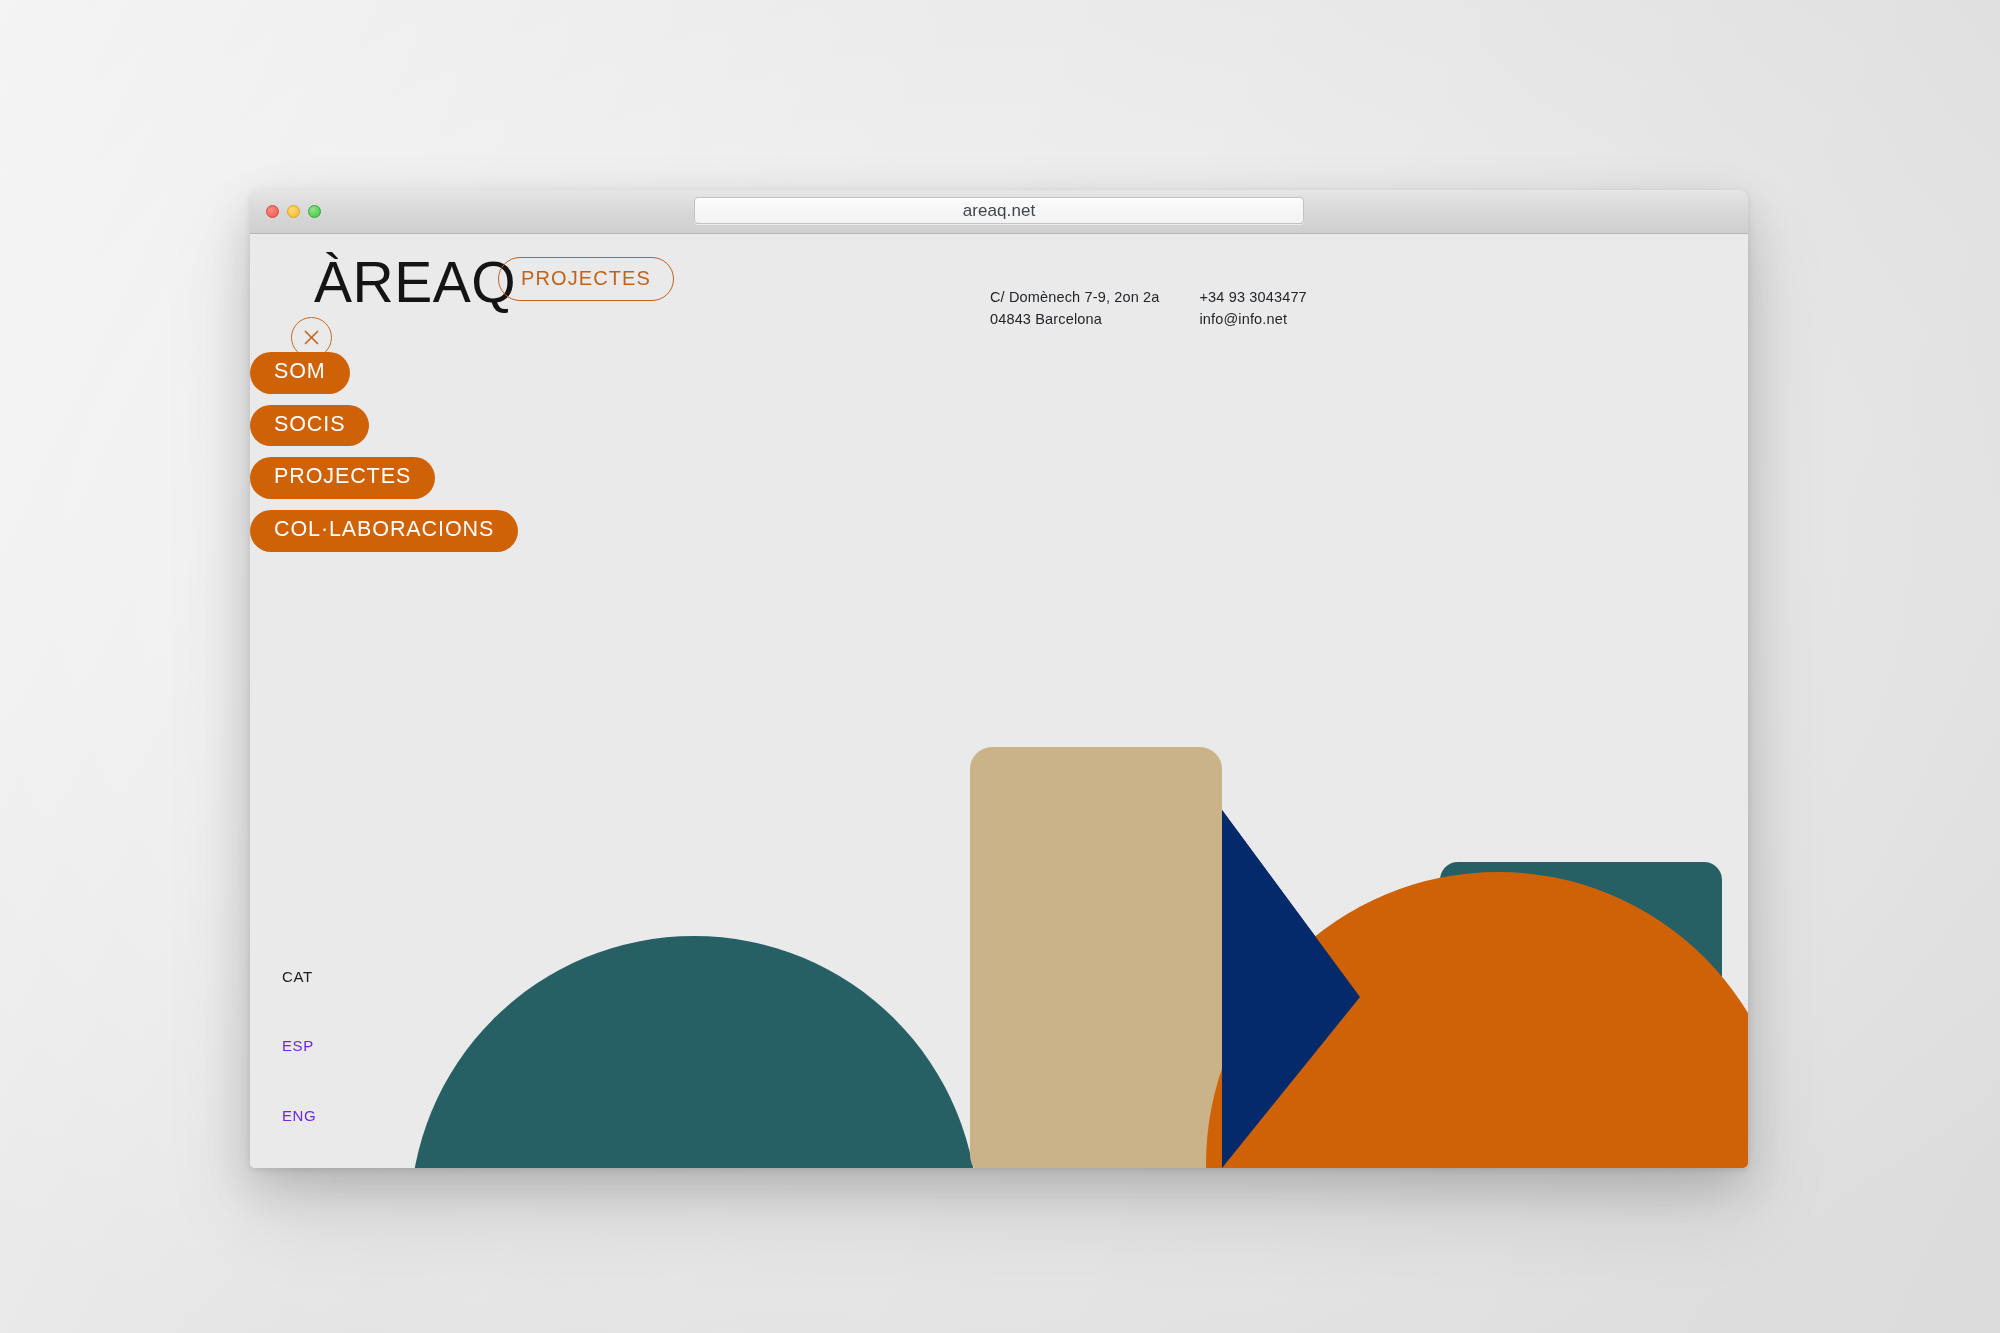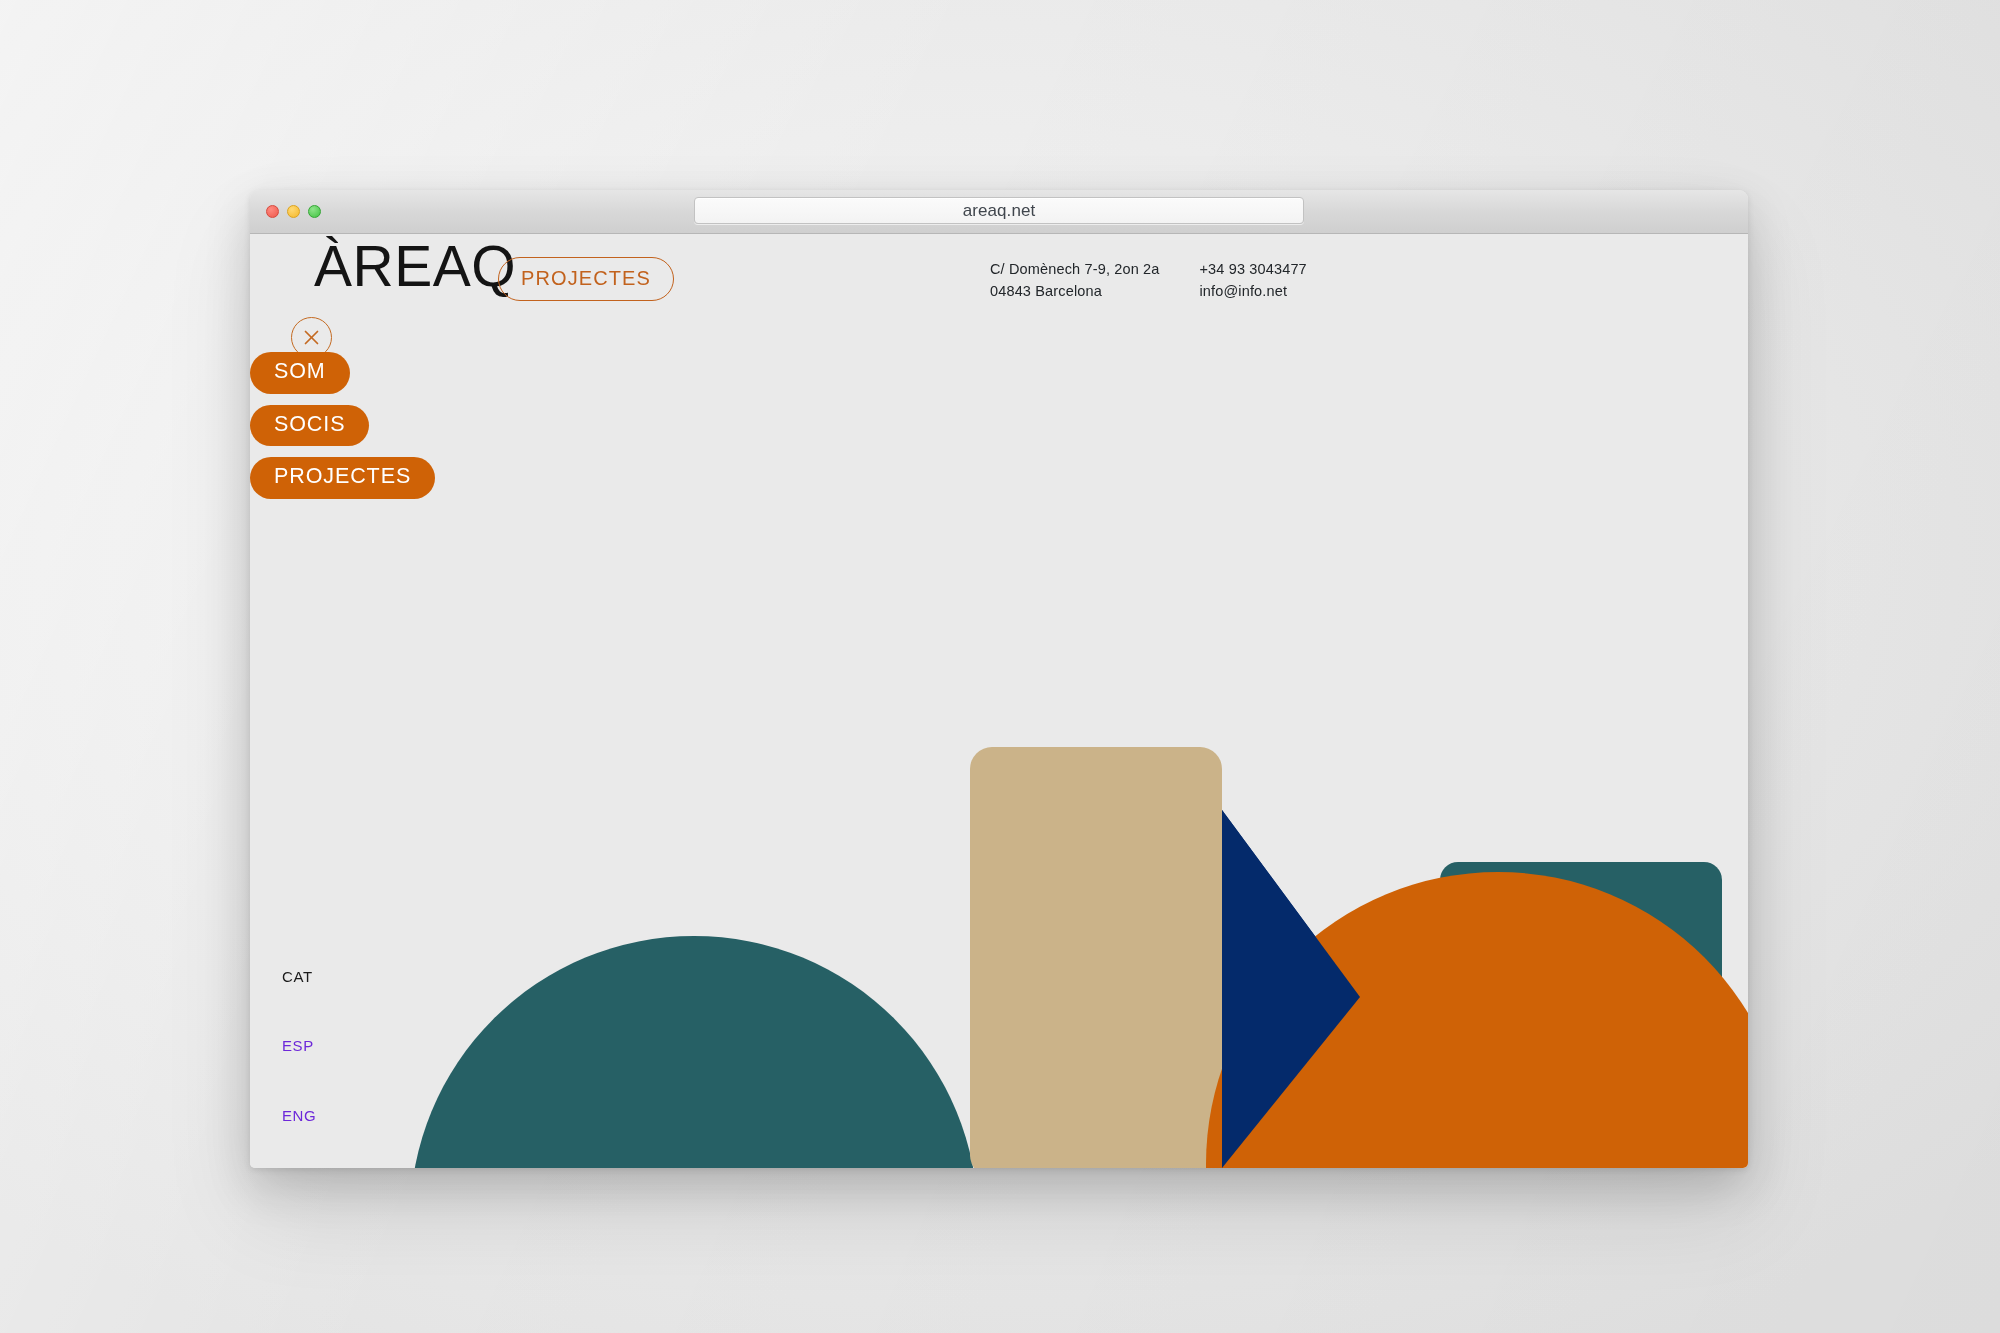--- a/index.html
+++ b/index.html
@@ -115,21 +115,21 @@
     box-sizing: border-box;
     background: transparent;
     cursor: pointer;
     padding: 0;
   }
   #close-btn svg { display:block; margin: 0 auto; }
 
   #brand {
     position: absolute;
     left: 64px;
-    top: 4px;
+    top: 20px;
     font-size: 57px;
     line-height: 1;
     letter-spacing: 0.5px;
     color: #141414;
     font-weight: 400;
     font-family: "Liberation Sans", sans-serif;
     white-space: nowrap;
   }
   #header-pill {
     position: absolute;
@@ -149,21 +149,21 @@
   #contact {
     position: absolute;
     left: 740px;
     top: 24px;
     display: flex;
     gap: 40px;
     font-size: 14.5px;
     line-height: 1.55;
     color: #22262a;
   }
-  #contact .col { white-space: nowrap; }
+  #contact .col { white-space: nowrap; margin-top: 28px; }
   #contact .col div { letter-spacing: 0.15px; }
 
   
   #nav {
     position: absolute;
     left: 0;
     top: 118px;
     display: flex;
     flex-direction: column;
     gap: 11px;
@@ -263,20 +263,21 @@
           <div>+34 93 3043477</div>
           <div>info@info.net</div>
         </div>
       </div>
     </div>
 
     <nav id="nav">
       <button class="nav-pill">SOM</button>
       <button class="nav-pill">SOCIS</button>
       <button class="nav-pill">PROJECTES</button>
+      <button class="nav-pill">COL·LABORACIONS</button>
     </nav>
 
     <div id="lang">
       <span class="active">CAT</span>
       <span class="inactive">ESP</span>
       <span class="inactive">ENG</span>
     </div>
 
   </div>
 </div>

